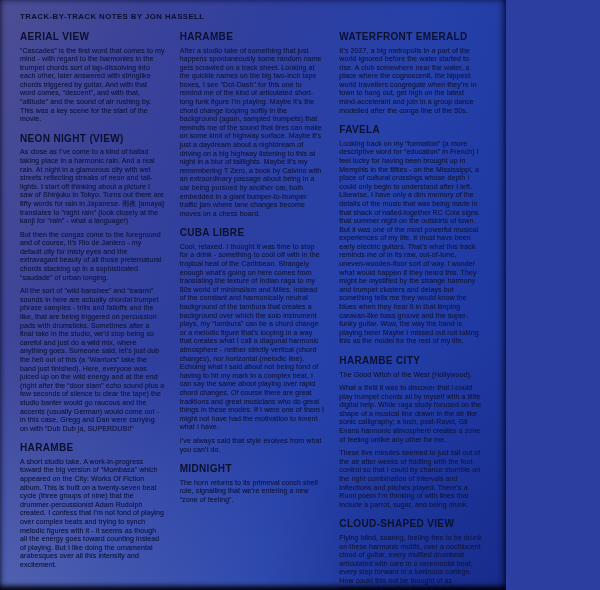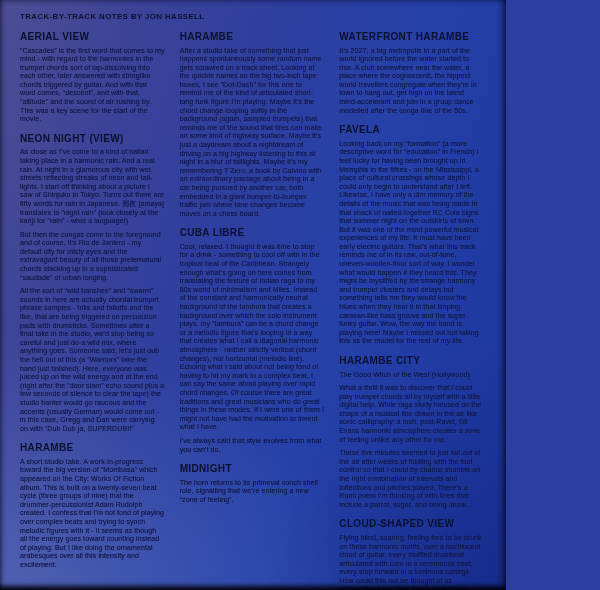--- a/index.html
+++ b/index.html
@@ -91,21 +91,21 @@
         <p class="track-note">I’ve always said that style evolves from what you can’t do.</p>
       </section>
       <section>
         <h2 class="track-title">MIDNIGHT</h2>
         <p class="track-note">The horn returns to its primeval conch shell role, signalling that we’re entering a new “zone of feeling”.</p>
       </section>
     </div>
 
     <div class="col">
       <section>
-        <h2 class="track-title">WATERFRONT HARAMBE</h2>
+        <h2 class="track-title">WATERFRONT EMERALD</h2>
         <p class="track-note">It’s 2027, a big metropolis in a part of the world ignored before the water started to rise. A club somewhere near the water, a place where the cognoscenti, the hippest world travellers congregate when they’re in town to hang out, get high on the latest mind-accelerant and join in a group dance modelled after the conga line of the 50s.</p>
       </section>
       <section>
         <h2 class="track-title">FAVELA</h2>
         <p class="track-note">Looking back on my “formation” (a more descriptive word for “education” in French) I feel lucky for having been brought up in Memphis in the fifties - on the Mississippi, a place of cultural crossings whose depth I could only begin to understand after I left. Likewise, I have only a dim memory of the details of the music that was being made in that shack of nailed-together RC Cola signs that summer night on the outskirts of town. But it was one of the most powerful musical experiences of my life. It must have been early electric guitars. That’s what this track reminds me of in its raw, out-of-tune, uneven-wooden-floor sort of way. I wonder what would happen if they heard this. They might be mystified by the strange harmony and trumpet clusters and delays but something tells me they would know the blues when they hear it in that limping caravan-like bass groove and the super-funky guitar. Wow, the way the band is playing here! Maybe I missed out not taking this as the model for the rest of my life.</p>
       </section>
       <section>
         <h2 class="track-title">HARAMBE CITY</h2>
         <p class="track-note">The Good Witch of the West (Hollywood).</p>
         <p class="track-note">What a thrill it was to discover that I could play trumpet chords all by myself with a little digital help. While raga study focused on the shape of a musical line drawn in the air like sonic calligraphy; a lush, post-Ravel, Gil Evans harmonic atmosphere creates a zone of feeling unlike any other for me.</p>

